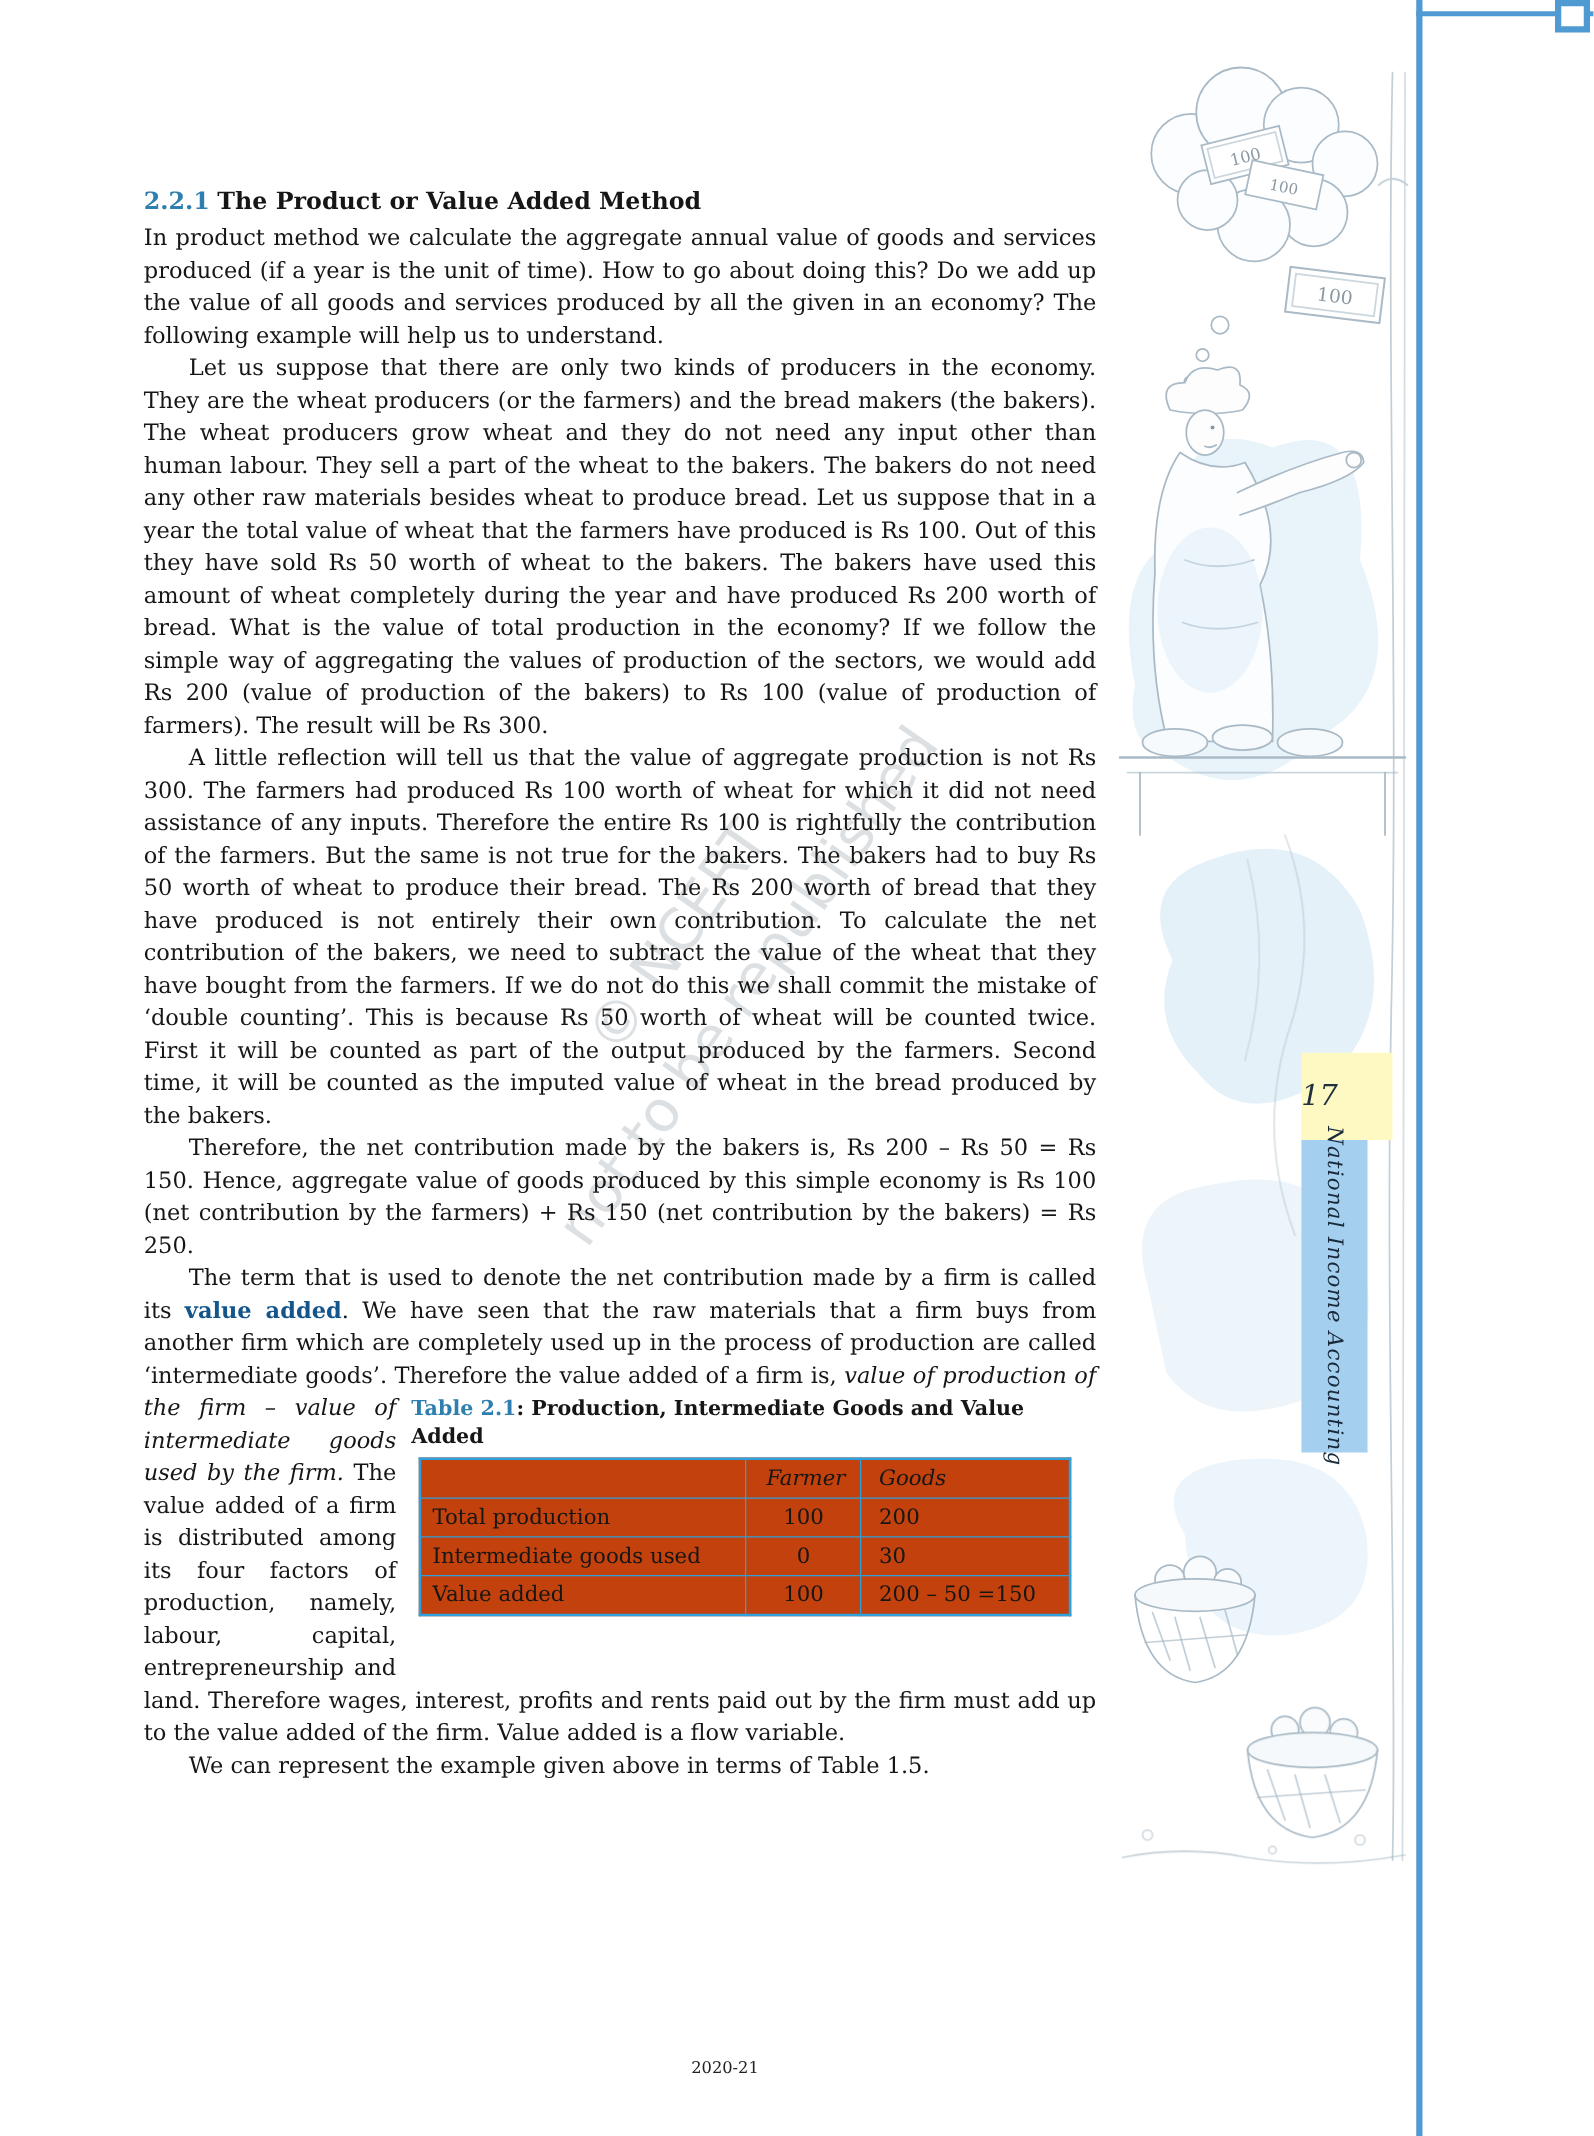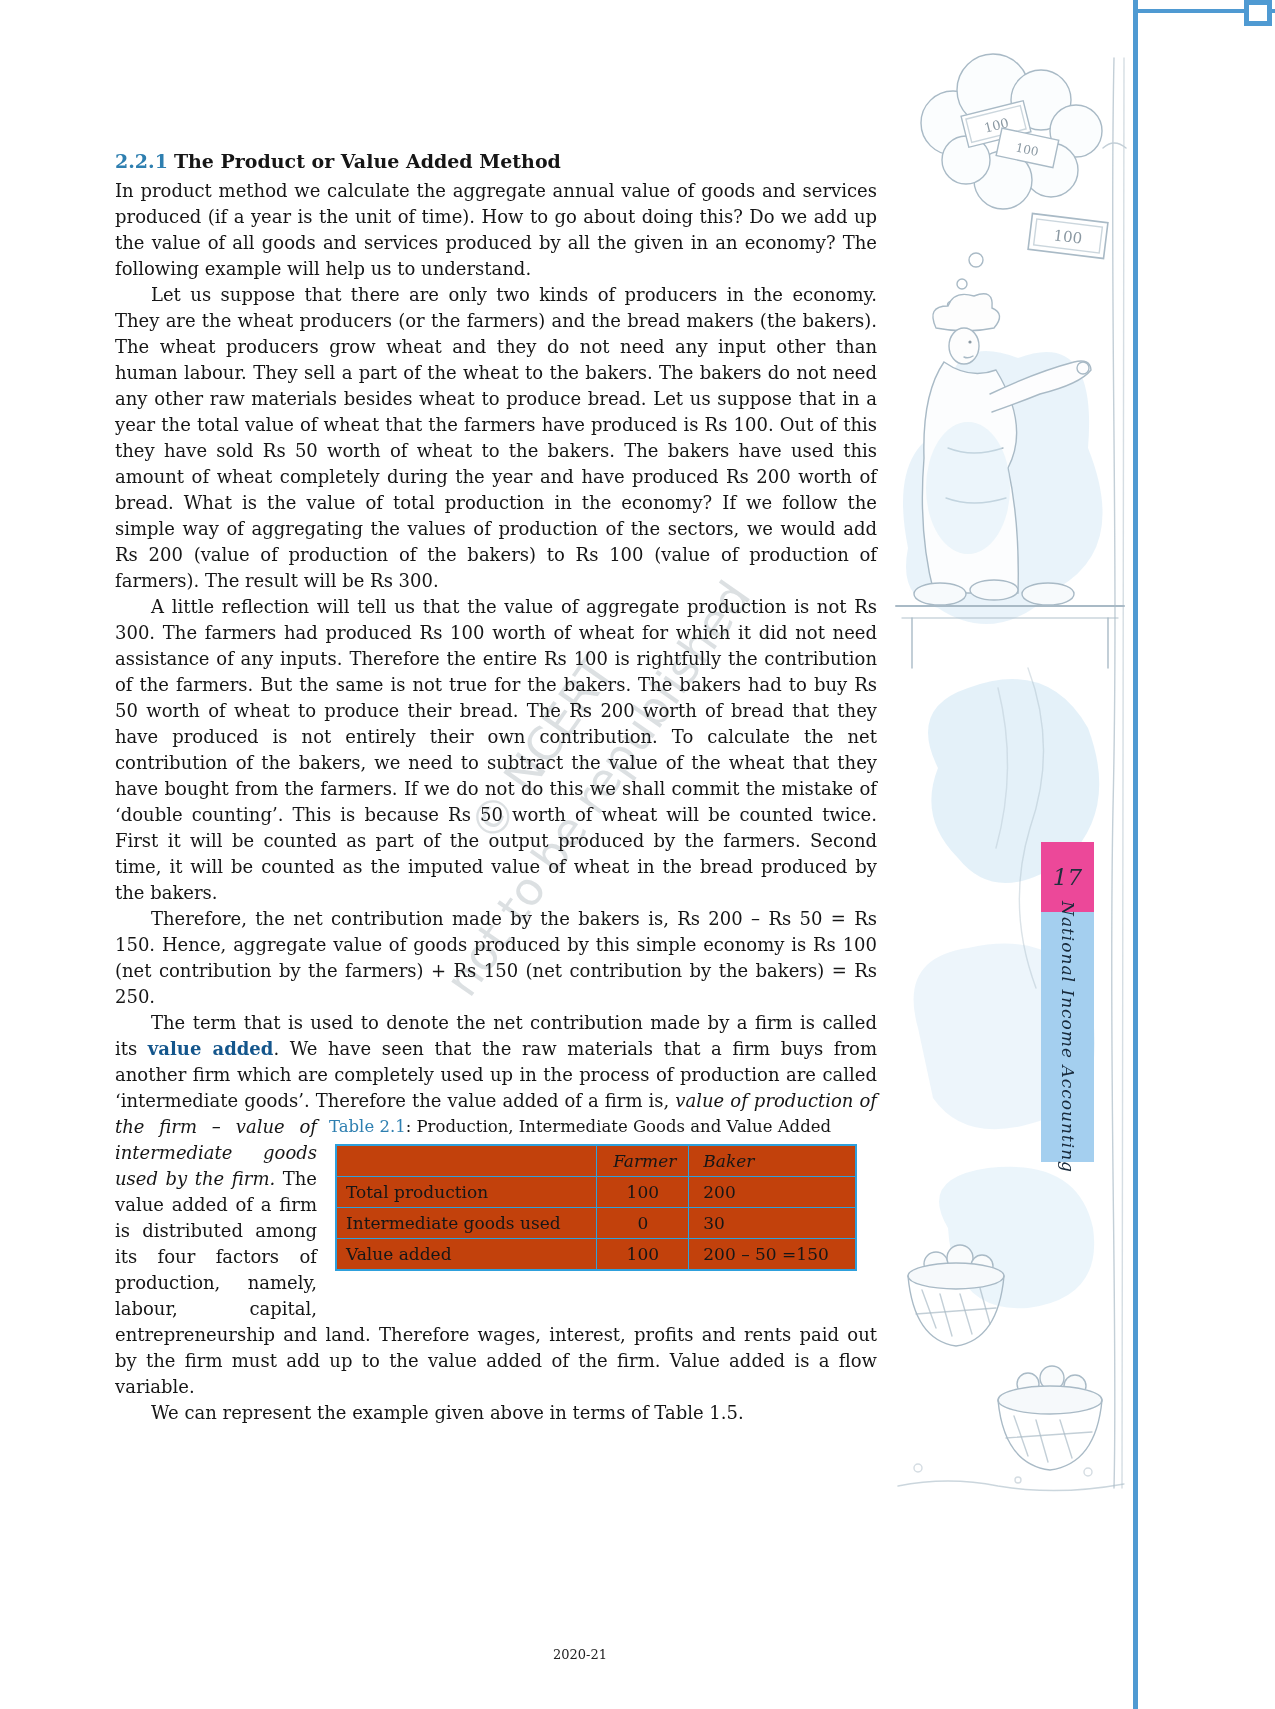--- a/index.html
+++ b/index.html
@@ -20,22 +20,22 @@
     transform:rotate(-55deg); color:#8d9aa3; opacity:0.30;
     font-size:46px; line-height:1.5; text-align:center;
     font-family:"DejaVu Sans", sans-serif; pointer-events:none;
   }
 
   
   .illus { position:absolute; left:878px; top:28px; width:252px; height:1470px; z-index:1; }
 
   
   .pagenum-box {
-    position:absolute; left:1041px; top:842px; width:53px; height:70px; background:#ec4899; z-index:5;
-    display:flex; align-items:center; justify-content:center;
+    position:absolute; left:1041px; top:842px; width:73px; height:70px; background:#fef9c3; z-index:5;
+    display:flex; align-items:center; 
     font-style:italic; font-size:23px; color:#20303e;
   }
   .side-band {
     position:absolute; left:1041px; top:912px; width:53px; height:250px; background:#a4cfef; z-index:5;
     display:flex; align-items:center; justify-content:center;
   }
   .side-band span {
     writing-mode:vertical-rl; font-style:italic; font-size:17px; color:#17293a; letter-spacing:1px;
     white-space:nowrap;
   }
@@ -45,21 +45,21 @@
   .heading { font-size:19px; font-weight:bold; margin-bottom:6px; }
   .heading .num { color:#2e7fb0; margin-right:6px; }
   .para { font-size:18px; line-height:26px; text-align:justify; }
   .indent { text-indent:36px; }
   .blue-bold { color:#14568c; font-weight:bold; }
 
   
   .table-float {
     float:right; width:548px; margin:2px 0 40px 12px; text-indent:0; text-align:left;
   }
-  .table-caption { font-weight:normal; font-size:16.5px; line-height:22px; margin-bottom:6px; }
+  .table-caption { font-weight:bold; font-size:16.5px; line-height:22px; margin-bottom:6px; }
   .caption-label { color:#2e7fb0; }
   table.val { border-collapse:collapse; width:522px; margin-left:6px; border:2px solid #2ea0dc; background:#c2410c; }
   table.val th, table.val td { border:1px solid #2ea0dc; padding:5px 10px; font-size:17px; line-height:20px; }
   table.val th { font-style:italic; font-weight:normal; text-align:left; padding-left:14px; }
   table.val .lbl { width:262px; padding-left:9px; }
   table.val .num { width:92px; text-align:center; }
   table.val .bak { width:168px; padding-left:14px; }
 
   .footer { position:absolute; left:0; top:1647px; width:1160px; text-align:center; font-size:13px; color:#222; z-index:3; }
 </style>
@@ -197,21 +197,21 @@
     <div class="para indent">
       <span>The term that is used to denote the net contribution made by a firm is called its </span><span class="blue-bold">value added</span><span>. We have seen that the raw materials that a firm buys from another firm which are completely used up in the process of production are called ‘intermediate goods’. Therefore the value added of a firm is, </span><em>value of </em><span class="table-float">
         <span class="table-caption" style="display:block;">
           <span class="caption-label">Table 2.1</span><span>: Production, Intermediate Goods and Value Added</span>
         </span>
         <table class="val">
           <thead>
             <tr>
               <th class="lbl"></th>
               <th class="num">Farmer</th>
-              <th class="bak">Baker</th>
+              <th class="bak">Goods</th>
             </tr>
           </thead>
           <tbody>
             <tr>
               <td class="lbl">Total production</td>
               <td class="num">100</td>
               <td class="bak">200</td>
             </tr>
             <tr>
               <td class="lbl">Intermediate goods used</td>

